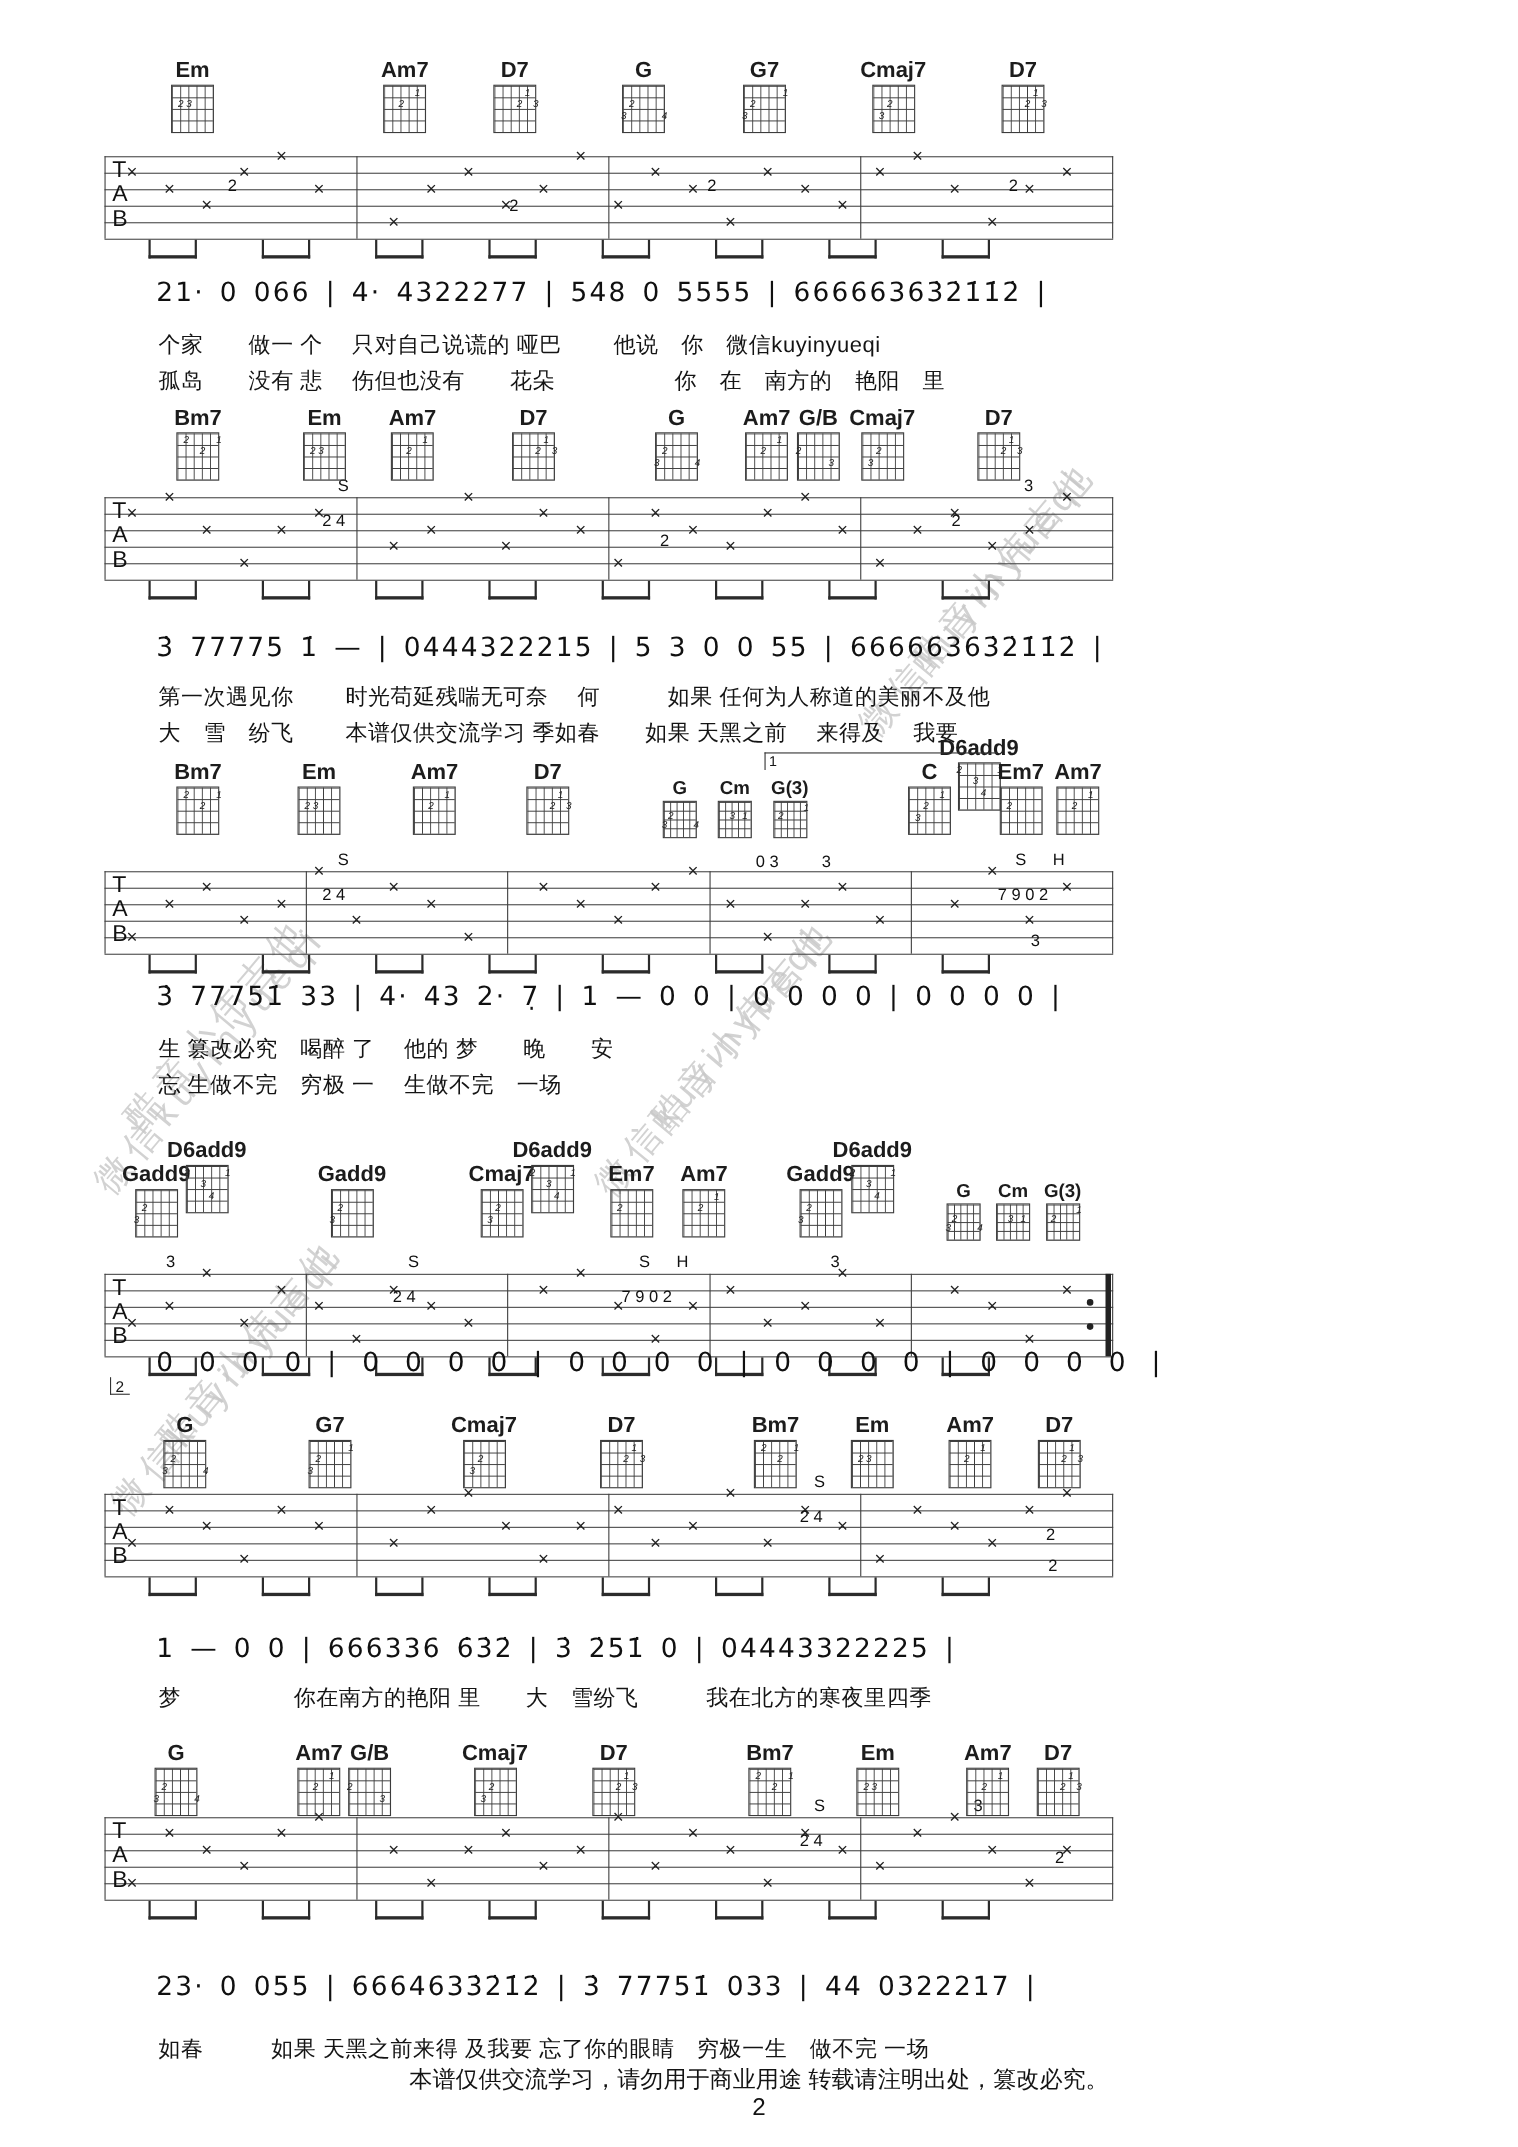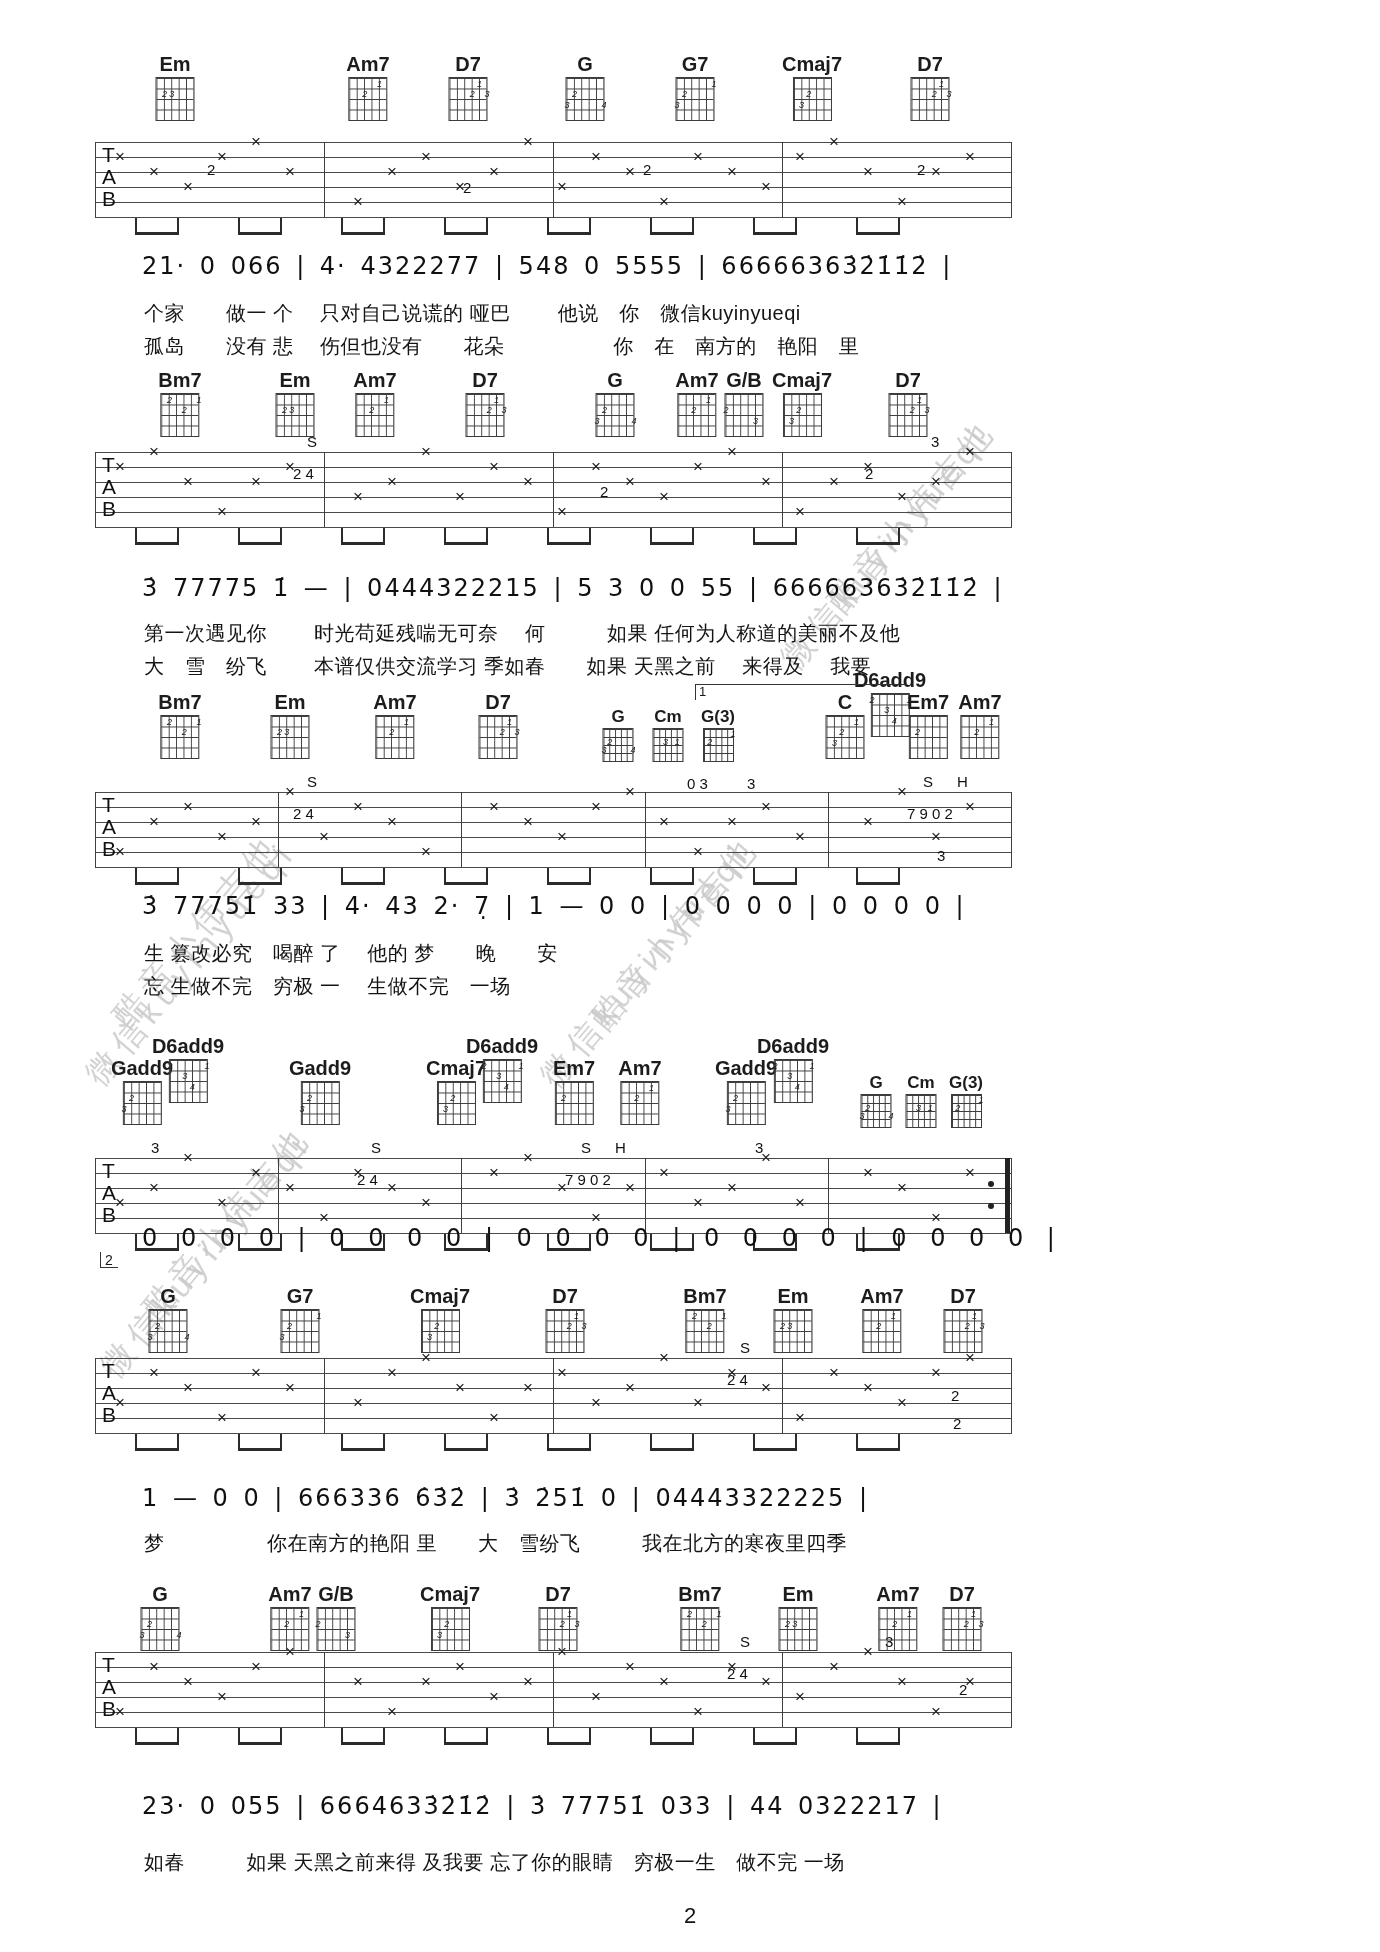--- a/index.html
+++ b/index.html
@@ -815,20 +815,21 @@
         <div class="beam" style="left: 658px; top: 76px; width: 44px;"></div>
         <div class="beam" style="left: 761px; top: 76px; width: 44px;"></div>
         <div class="tabann" style="left: 645px; top: -18px;">S</div>
         <div class="tabann" style="left: 632px; top: 14px;">2 4</div>
         <div class="tabann" style="left: 790px; top: -18px;">3</div>
         <div class="tabann" style="left: 864px; top: 30px;">2</div>
       </div>
       <div class="melody" style="top: 1792px;">23· 0 055 | 6664633̇2̇1̇2̇ | 3̇ 77751̇ 033 | 44 0322217 |</div>
       <div class="lyric" style="top: 1849px;">如春　　　如果 天黑之前来得 及我要 忘了你的眼睛　穷极一生　做不完 一场</div>
     </div>
+  <div class="footer">本谱仅供交流学习，请勿用于商业用途 转载请注明出处，篡改必究。</div>
   <div class="pagenum">2</div>
 <div class="wm" style="left: 835px; top: 585px;">酷音小伟吉他</div>
     <div class="wm" style="left: 788px; top: 642px;">微信kuyinyueqi</div>
     <div class="wm" style="left: 598px; top: 1002px;">酷音小伟吉他</div>
     <div class="wm" style="left: 548px; top: 1060px;">微信kuyinyueqi</div>
     <div class="wm" style="left: 120px; top: 1000px;">酷音小伟吉他</div>
     <div class="wm" style="left: 93px; top: 1058px;">微信kuyinyueqi</div>
     <div class="wm" style="left: 150px; top: 1292px;">酷音小伟吉他</div>
     <div class="wm" style="left: 108px; top: 1350px;">微信kuyinyueqi</div>
   </div>

